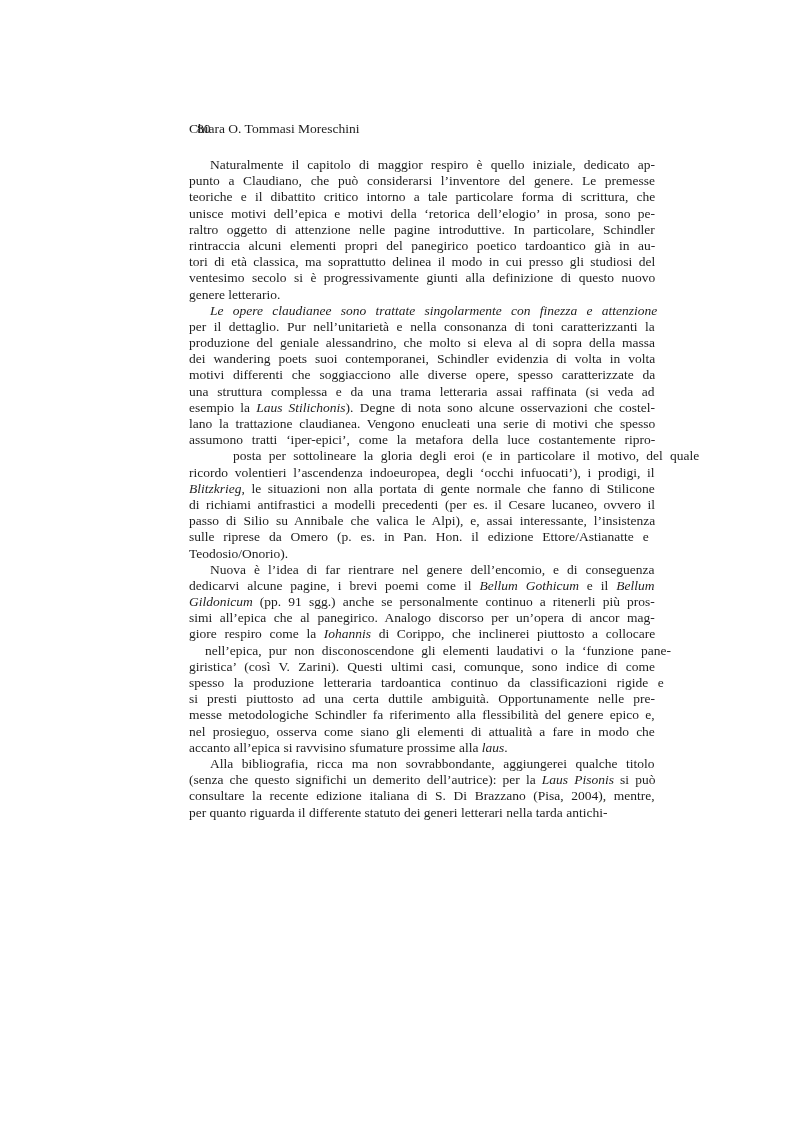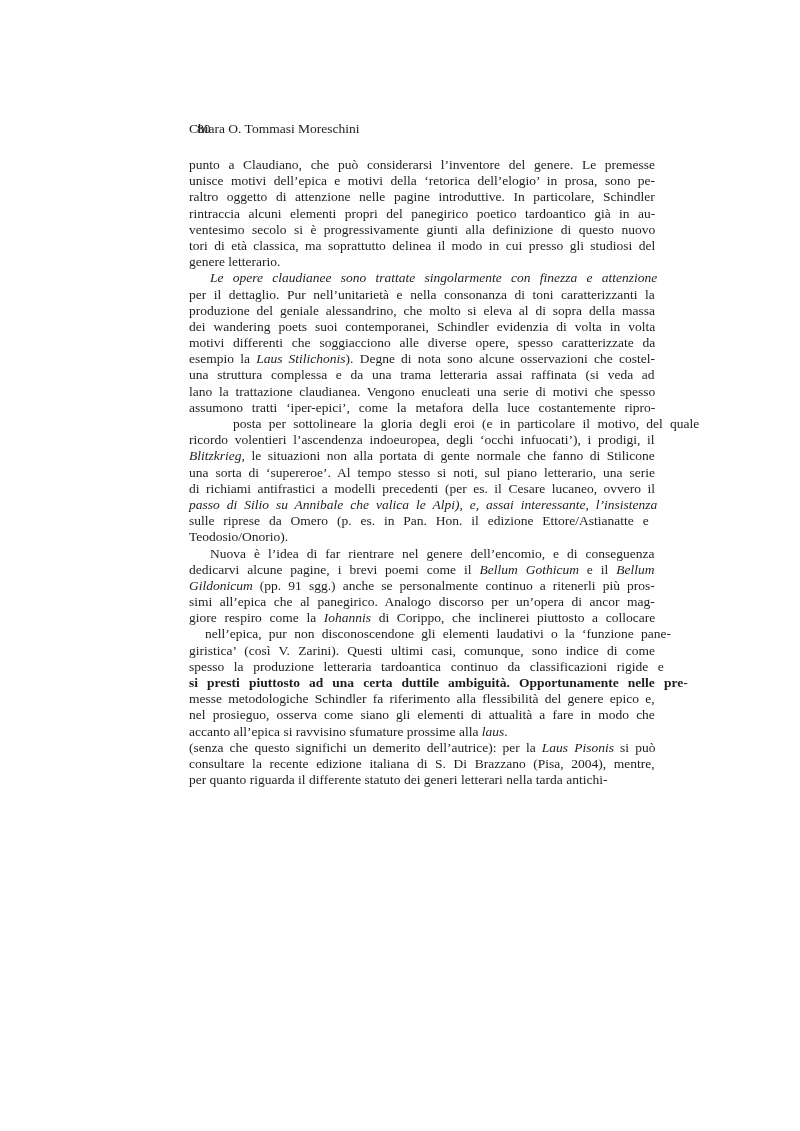--- a/index.html
+++ b/index.html
@@ -48,60 +48,62 @@
 </head>
 <body>
 
 <div class="page">
   <div class="header">
     <span class="page-num">80</span>
     <div class="running-head">Chiara O. Tommasi Moreschini</div>
   </div>
   <div class="text-block">
       <div class="paragraph">
+        <div class="line first"><span class="line-inner" style="word-spacing: 4.8px;">Naturalmente il capitolo di maggior respiro è quello iniziale, dedicato ap-</span></div>
         <div class="line"><span class="line-inner" style="word-spacing: 5.3px;">punto a Claudiano, che può considerarsi l’inventore del genere. Le premesse</span></div>
+        <div class="line"><span class="line-inner" style="word-spacing: 4.83333px;">teoriche e il dibattito critico intorno a tale particolare forma di scrittura, che</span></div>
         <div class="line"><span class="line-inner" style="word-spacing: 4.09091px;">unisce motivi dell’epica e motivi della ‘retorica dell’elogio’ in prosa, sono pe-</span></div>
         <div class="line"><span class="line-inner" style="word-spacing: 5.22222px;">raltro oggetto di attenzione nelle pagine introduttive. In particolare, Schindler</span></div>
         <div class="line"><span class="line-inner" style="word-spacing: 5.1px;">rintraccia alcuni elementi propri del panegirico poetico tardoantico già in au-</span></div>
+        <div class="line"><span class="line-inner" style="word-spacing: 3.07143px;">tori di età classica, ma soprattutto delinea il modo in cui presso gli studiosi del</span></div>
         <div class="line"><span class="line-inner" style="word-spacing: 4.1px;">ventesimo secolo si è progressivamente giunti alla definizione di questo nuovo</span></div>
-        <div class="line"><span class="line-inner" style="word-spacing: 3.07143px;">tori di età classica, ma soprattutto delinea il modo in cui presso gli studiosi del</span></div>
         <div class="line lastline"><span class="line-inner">genere letterario.</span></div>
       </div>
       <div class="paragraph">
         <div class="line first"><span class="line-inner" style="word-spacing: 5.88889px; font-style: italic;">Le opere claudianee sono trattate singolarmente con finezza e attenzione</span></div>
         <div class="line"><span class="line-inner" style="word-spacing: 4.18182px;">per il dettaglio. Pur nell’unitarietà e nella consonanza di toni caratterizzanti la</span></div>
         <div class="line"><span class="line-inner" style="word-spacing: 3.5px;">produzione del geniale alessandrino, che molto si eleva al di sopra della massa</span></div>
         <div class="line"><span class="line-inner" style="word-spacing: 4.6px;">dei wandering poets suoi contemporanei, Schindler evidenzia di volta in volta</span></div>
         <div class="line"><span class="line-inner" style="word-spacing: 5.44444px;">motivi differenti che soggiacciono alle diverse opere, spesso caratterizzate da</span></div>
+        <div class="line"><span class="line-inner" style="word-spacing: 5.33333px;">una struttura complessa e da una trama letteraria assai raffinata (si veda ad</span></div>
         <div class="line"><span class="line-inner" style="word-spacing: 2.81818px;">esempio la <i>Laus Stilichonis</i>). Degne di nota sono alcune osservazioni che costel-</span></div>
-        <div class="line"><span class="line-inner" style="word-spacing: 5.33333px;">una struttura complessa e da una trama letteraria assai raffinata (si veda ad</span></div>
         <div class="line"><span class="line-inner" style="word-spacing: 3.36364px;">lano la trattazione claudianea. Vengono enucleati una serie di motivi che spesso</span></div>
         <div class="line"><span class="line-inner" style="word-spacing: 5.44444px;">assumono tratti ‘iper-epici’, come la metafora della luce costantemente ripro-</span></div>
         <div class="line"><span class="line-inner" style="word-spacing: 3.92308px; margin-left: 44px;">posta per sottolineare la gloria degli eroi (e in particolare il motivo, del quale</span></div>
         <div class="line"><span class="line-inner" style="word-spacing: 3.33333px;">ricordo volentieri l’ascendenza indoeuropea, degli ‘occhi infuocati’), i prodigi, il</span></div>
         <div class="line"><span class="line-inner" style="word-spacing: 3.16667px;"><i>Blitzkrieg</i>, le situazioni non alla portata di gente normale che fanno di Stilicone</span></div>
-        <div class="line"><span class="line-inner" style="word-spacing: 3.53846px;">una sorta di ‘supereroe’. Al tempo stesso si noti, sul piano letterario, una serie</span></div>
         <div class="line"><span class="line-inner" style="word-spacing: 3.16667px;">di richiami antifrastici a modelli precedenti (per es. il Cesare lucaneo, ovvero il</span></div>
-        <div class="line"><span class="line-inner" style="word-spacing: 3.58333px; font-style: italic;">passo di Silio su Annibale che valica le Alpi), e, assai interessante, l’insistenza</span></div>
+        <div class="line"><span class="line-inner" style="word-spacing: 3.58333px;">passo di Silio su Annibale che valica le Alpi), e, assai interessante, l’insistenza</span></div>
         <div class="line"><span class="line-inner" style="word-spacing: 5.5px;">sulle riprese da Omero (p. es. in Pan. Hon. il edizione Ettore/Astianatte e</span></div>
         <div class="line lastline"><span class="line-inner">Teodosio/Onorio).</span></div>
       </div>
       <div class="paragraph">
         <div class="line first"><span class="line-inner" style="word-spacing: 4.63636px; text-align: center;">Nuova è l’idea di far rientrare nel genere dell’encomio, e di conseguenza</span></div>
         <div class="line"><span class="line-inner" style="word-spacing: 4.58333px;">dedicarvi alcune pagine, i brevi poemi come il <i>Bellum Gothicum</i> e il <i>Bellum</i></span></div>
         <div class="line"><span class="line-inner" style="word-spacing: 3.72727px;"><i>Gildonicum</i> (pp. 91 sgg.) anche se personalmente continuo a ritenerli più pros-</span></div>
         <div class="line"><span class="line-inner" style="word-spacing: 4.18182px;">simi all’epica che al panegirico. Analogo discorso per un’opera di ancor mag-</span></div>
         <div class="line"><span class="line-inner" style="word-spacing: 4.27273px;">giore respiro come la <i>Iohannis</i> di Corippo, che inclinerei piuttosto a collocare</span></div>
         <div class="line"><span class="line-inner" style="word-spacing: 3.9px; margin-left: 16px;">nell’epica, pur non disconoscendone gli elementi laudativi o la ‘funzione pane-</span></div>
         <div class="line"><span class="line-inner" style="word-spacing: 4.90909px;">giristica’ (così V. Zarini). Questi ultimi casi, comunque, sono indice di come</span></div>
         <div class="line"><span class="line-inner" style="word-spacing: 6.22222px;">spesso la produzione letteraria tardoantica continuo da classificazioni rigide e</span></div>
-        <div class="line"><span class="line-inner" style="word-spacing: 5.7px; font-weight: bold;">si presti piuttosto ad una certa duttile ambiguità. Opportunamente nelle pre-</span></div>
+        <div class="line"><span class="line-inner" style="word-spacing: 5.7px;">si presti piuttosto ad una certa duttile ambiguità. Opportunamente nelle pre-</span></div>
         <div class="line"><span class="line-inner" style="word-spacing: 2.9px;">messe metodologiche Schindler fa riferimento alla flessibilità del genere epico e,</span></div>
         <div class="line"><span class="line-inner" style="word-spacing: 3.76923px;">nel prosieguo, osserva come siano gli elementi di attualità a fare in modo che</span></div>
         <div class="line lastline"><span class="line-inner">accanto all’epica si ravvisino sfumature prossime alla <i>laus</i>.</span></div>
       </div>
       <div class="paragraph">
+        <div class="line first"><span class="line-inner" style="word-spacing: 5.25px;">Alla bibliografia, ricca ma non sovrabbondante, aggiungerei qualche titolo</span></div>
         <div class="line"><span class="line-inner" style="word-spacing: 2.75px;">(senza che questo significhi un demerito dell’autrice): per la <i>Laus Pisonis</i> si può</span></div>
         <div class="line"><span class="line-inner" style="word-spacing: 4.27273px;">consultare la recente edizione italiana di S. Di Brazzano (Pisa, 2004), mentre,</span></div>
         <div class="line lastline"><span class="line-inner">per quanto riguarda il differente statuto dei generi letterari nella tarda antichi-</span></div>
       </div>
     </div>
 </div>
 
 </body></html>

